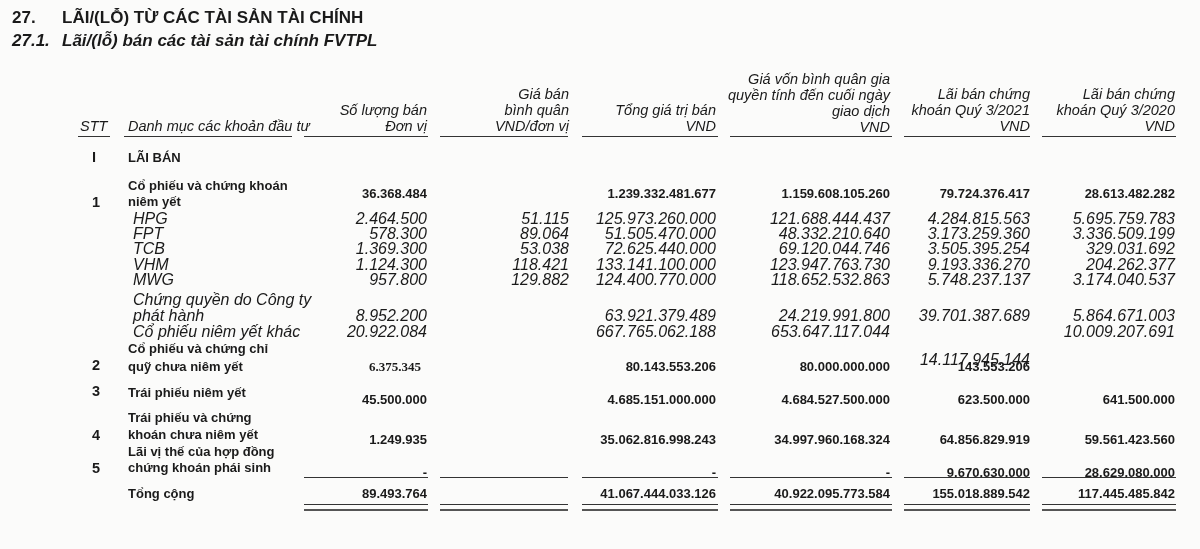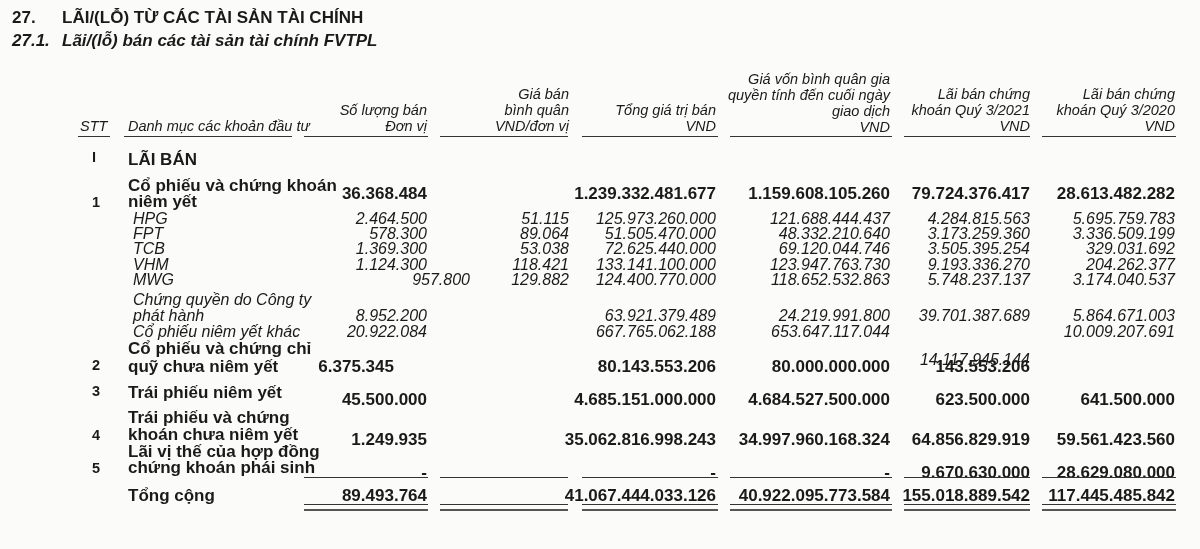--- a/index.html
+++ b/index.html
@@ -14,21 +14,21 @@
   .h1 .num { display: inline-block; width: 50px; }
   .h2 { position: absolute; left: 12px; top: 31px; font-size: 17px; font-weight: bold; font-style: italic; }
   .h2 .num { display: inline-block; width: 50px; }
 
   .abs { position: absolute; white-space: nowrap; }
   .hdr { font-style: italic; font-size: 14.5px; line-height: 16px; text-align: right; }
   .hdr-left { font-style: italic; font-size: 14.5px; line-height: 16px; }
   .rule { position: absolute; height: 1px; background: #333; }
   .rule2 { position: absolute; height: 4px; border-top: 1px solid #333; border-bottom: 2px solid #555; }
 
-  .b { font-weight: bold; font-size: 17px; }
+  .b { font-weight: bold; font-size: 13px; }
   .i { font-style: italic; font-size: 16px; }
   .r { text-align: right; }
   .stt { font-weight: bold; font-size: 14.5px; }
 </style>
 </head>
 <body>
 
 <div class="h1">
   <span class="num">27.</span><span>LÃI/(LỖ) TỪ CÁC TÀI SẢN TÀI CHÍNH</span>
 </div>
@@ -123,21 +123,21 @@
       <div class="abs i" style="left: 133px; top: 257px; line-height: 16px;">VHM</div>
       <div class="abs r i" style="right: 773px; top: 257px; line-height: 16px;">1.124.300</div>
       <div class="abs r i" style="right: 631px; top: 257px; line-height: 16px;">118.421</div>
       <div class="abs r i" style="right: 484px; top: 257px; line-height: 16px;">133.141.100.000</div>
       <div class="abs r i" style="right: 310px; top: 257px; line-height: 16px;">123.947.763.730</div>
       <div class="abs r i" style="right: 170px; top: 257px; line-height: 16px;">9.193.336.270</div>
       <div class="abs r i" style="right: 25px; top: 257px; line-height: 16px;">204.262.377</div>
     </div>
     <div>
       <div class="abs i" style="left: 133px; top: 272px; line-height: 16px;">MWG</div>
-      <div class="abs r i" style="right: 730px; top: 272px; line-height: 16px; text-align: right;">957.800</div>
+      <div class="abs r i" style="right: 773px; top: 272px; line-height: 16px; text-align: right;">957.800</div>
       <div class="abs r i" style="right: 631px; top: 272px; line-height: 16px;">129.882</div>
       <div class="abs r i" style="right: 484px; top: 272px; line-height: 16px;">124.400.770.000</div>
       <div class="abs r i" style="right: 310px; top: 272px; line-height: 16px;">118.652.532.863</div>
       <div class="abs r i" style="right: 170px; top: 272px; line-height: 16px;">5.748.237.137</div>
       <div class="abs r i" style="right: 25px; top: 272px; line-height: 16px;">3.174.040.537</div>
     </div>
     <div>
       <div class="abs i" style="left: 133px; top: 292px; line-height: 16px;">Chứng quyền do Công ty</div>
       <div class="abs i" style="left: 133px; top: 308px; line-height: 16px;">phát hành</div>
       <div class="abs r i" style="right: 773px; top: 308px; line-height: 16px;">8.952.200</div>
@@ -151,21 +151,21 @@
       <div class="abs r i" style="right: 773px; top: 324px; line-height: 16px;">20.922.084</div>
       <div class="abs r i" style="right: 484px; top: 324px; line-height: 16px;">667.765.062.188</div>
       <div class="abs r i" style="right: 310px; top: 324px; line-height: 16px;">653.647.117.044</div>
       <div class="abs r i" style="right: 170px; top: 324px; line-height: 16px; margin-top: 28px;">14.117.945.144</div>
       <div class="abs r i" style="right: 25px; top: 324px; line-height: 16px;">10.009.207.691</div>
     </div>
     <div>
       <div class="abs stt" style="left: 92px; top: 357px;">2</div>
       <div class="abs b" style="left: 128px; top: 341px; line-height: 16px;">Cổ phiếu và chứng chỉ</div>
       <div class="abs b" style="left: 128px; top: 359px; line-height: 16px;">quỹ chưa niêm yết</div>
-      <div class="abs r b" style="right: 806px; top: 359px; line-height: 16px;">6.375.345</div>
+      <div class="abs r b" style="right: 779px; top: 359px; line-height: 16px; font-family: Liberation Serif, serif;">6.375.345</div>
       <div class="abs r b" style="right: 484px; top: 359px; line-height: 16px;">80.143.553.206</div>
       <div class="abs r b" style="right: 310px; top: 359px; line-height: 16px;">80.000.000.000</div>
       <div class="abs r b" style="right: 170px; top: 359px; line-height: 16px;">143.553.206</div>
     </div>
     <div>
       <div class="abs stt" style="left: 92px; top: 383px;">3</div>
       <div class="abs b" style="left: 128px; top: 385px; line-height: 16px;">Trái phiếu niêm yết</div>
       <div class="abs r b" style="right: 773px; top: 392px; line-height: 16px;">45.500.000</div>
       <div class="abs r b" style="right: 484px; top: 392px; line-height: 16px;">4.685.151.000.000</div>
       <div class="abs r b" style="right: 310px; top: 392px; line-height: 16px;">4.684.527.500.000</div>

